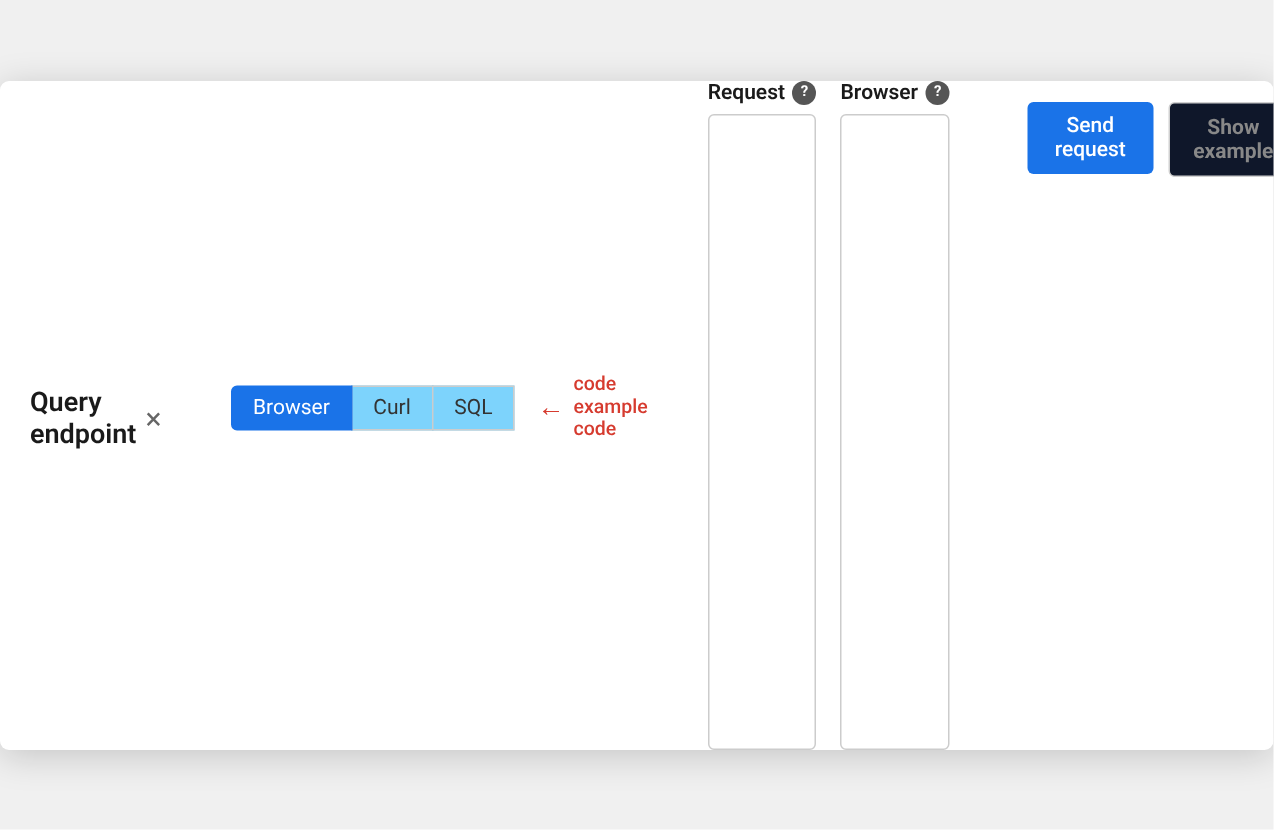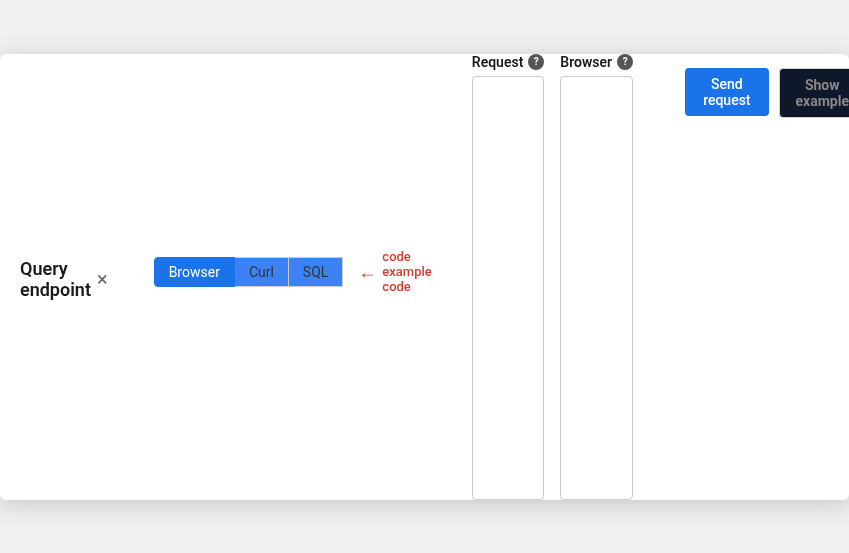--- a/index.html
+++ b/index.html
@@ -64,21 +64,21 @@
       display: flex;
       align-items: center;
       padding: 0 20px 10px 20px;
       gap: 0;
       position: relative;
     }
 
     .tab-btn {
       padding: 6px 14px;
       border: 1px solid #ccc;
-      background: #3b82f6;
+      background: #7dd3fc;
       cursor: pointer;
       font-size: 14px;
       color: #333;
       margin-right: -1px;
     }
 
     .tab-btn:first-child {
       border-radius: 4px 0 0 4px;
     }
 

